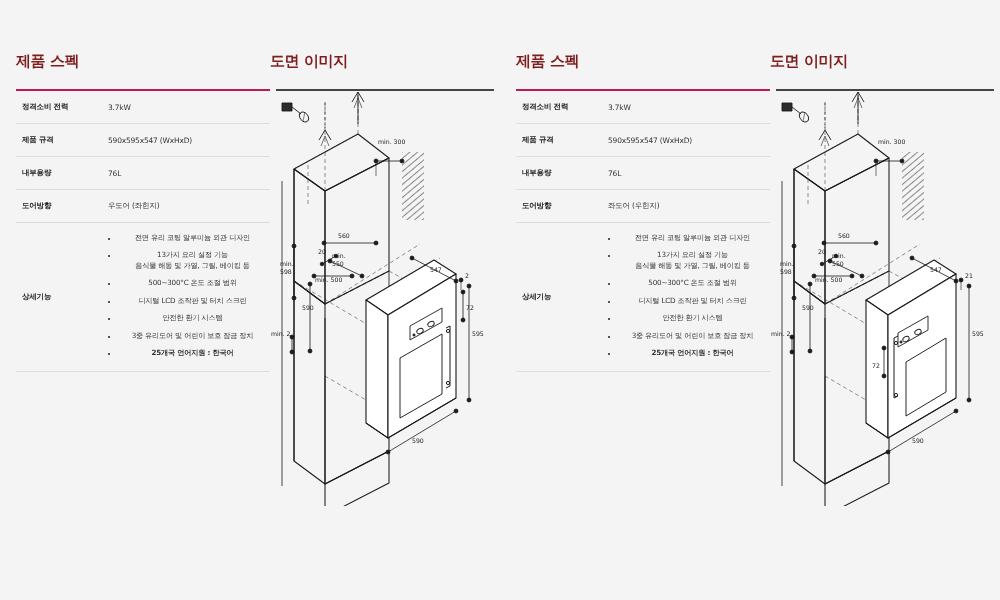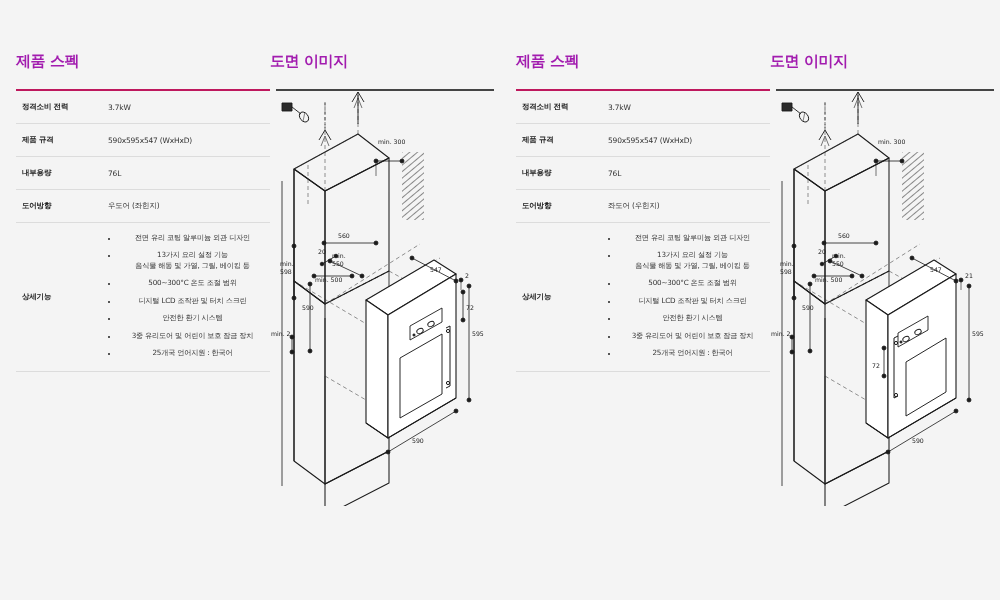--- a/index.html
+++ b/index.html
@@ -28,21 +28,21 @@
   
   .spec-col {
     width: 270px;
     padding: 52px 0 0 16px;
     box-sizing: border-box;
     position: relative;
   }
   .section-title {
     font-size: 15px;
     font-weight: bold;
-    color: #a21caf;
+    color: #7f1d1d;
     letter-spacing: -0.4px;
     margin: 0 0 18px 0;
   }
   .spec-table {
     width: 254px;
     border-top: 2px solid #be185d;
     border-collapse: collapse;
   }
   .spec-table tr {
     border-bottom: 1px solid #dcdcdc;
@@ -78,21 +78,21 @@
   }
   .feat-list li {
     position: relative;
     font-size: 7.2px;
     line-height: 1.45;
     color: #333;
     padding-left: 7px;
     margin-bottom: 7px;
     letter-spacing: -0.2px;
   }
-  .feat-list li:last-child { margin-bottom: 0; }
+  .feat-list li:last-child { margin-bottom: 0; font-weight: bold; }
   .feat-list li::before {
     content: "";
     position: absolute;
     left: 0;
     top: 5px;
     width: 2px;
     height: 2px;
     background: #555;
   }
   .feat-sub {

